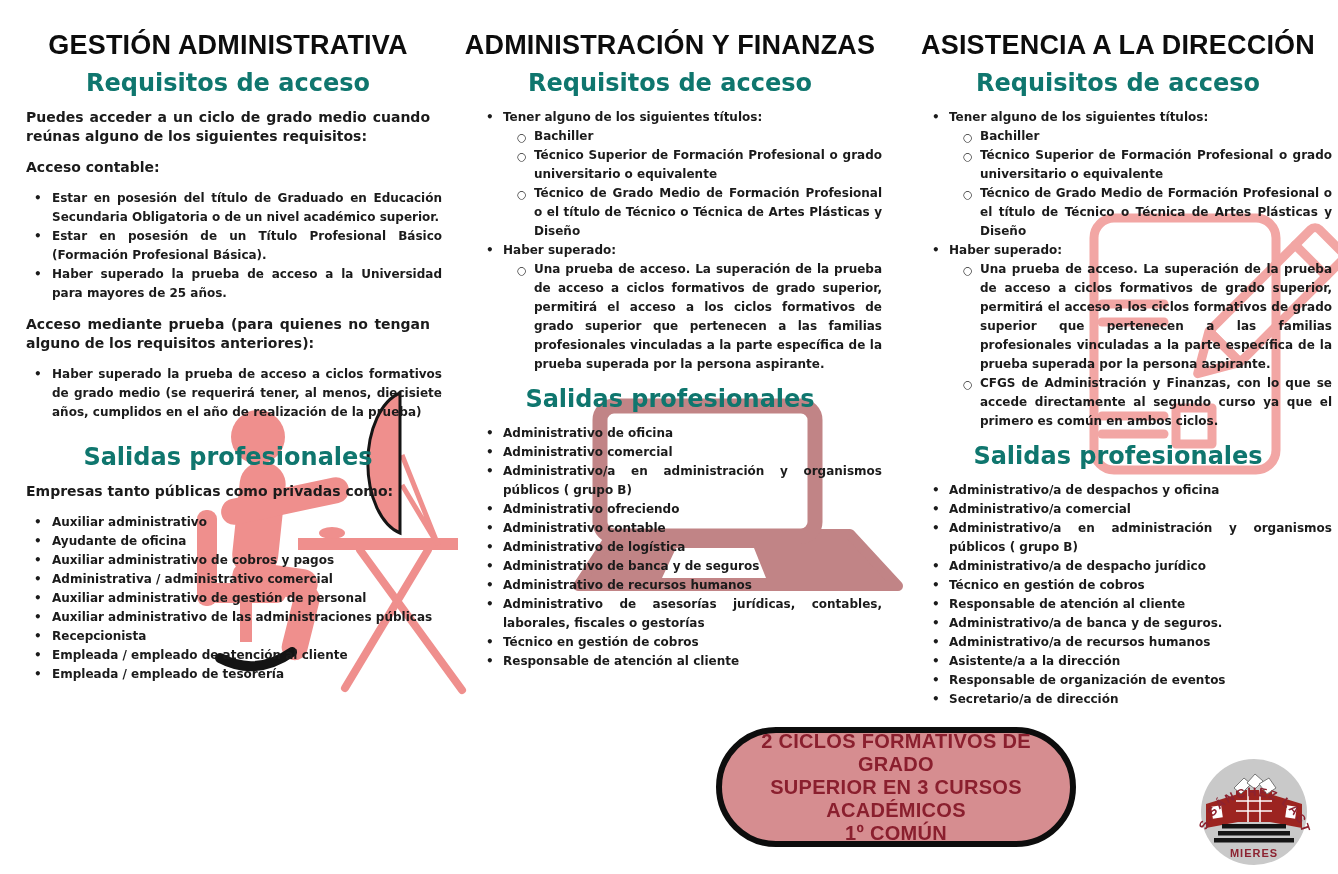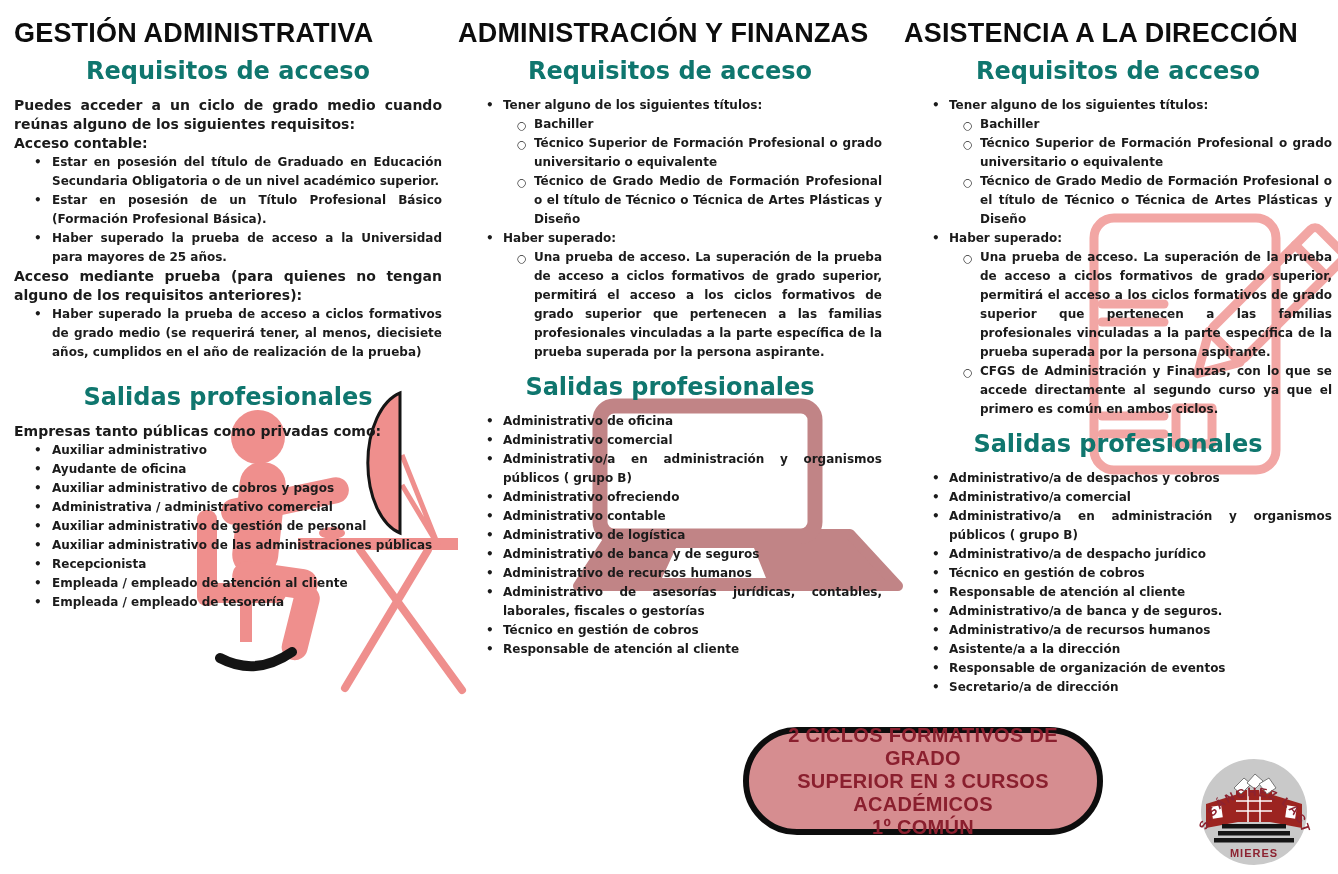--- a/index.html
+++ b/index.html
@@ -7,39 +7,39 @@
     width:1338px;height:874px;position:relative;overflow:hidden;
     background:#ffffff;font-family:"DejaVu Sans",sans-serif;color:#1b1b1b;
   }
   .art{position:absolute;z-index:0;}
   .col{position:absolute;top:10px;z-index:1;}
   .col1{left:14px;width:428px;}
   .col2{left:458px;width:424px;}
   .col3{left:904px;width:428px;}
   h1.col-title{
     font-family:"Liberation Sans",sans-serif;font-size:27px;line-height:30px;
-    font-weight:700;letter-spacing:.2px;color:#0d0d0d;margin:8px 0 10px;
+    font-weight:700;letter-spacing:.2px;color:#0d0d0d;text-align:center;margin:20px 0 10px;
   }
   h2.red-heading{
     font-size:24px;line-height:26px;font-weight:700;color:#0f766e;
     text-align:center;margin:0 0 12px;
   }
   h2.careers{margin-top:22px;margin-bottom:12px;}
   .col2 h2.careers,.col3 h2.careers{margin-top:12px;}
-  p{margin:0;font-size:14px;line-height:19px;font-weight:700;text-align:justify;}
+  p{margin:12px;font-size:14px;line-height:19px;font-weight:700;text-align:justify;}
   ul{margin:0;padding:0;list-style:none;}
   li{font-size:12px;line-height:19px;font-weight:700;text-align:justify;position:relative;}
   .b1>li{padding-left:38px;}
   .b1>li::before{content:"\2022";position:absolute;left:20px;top:0;}
   .col2 .b1>li,.col3 .b1>li{padding-left:45px;}
   .col2 .b1>li::before,.col3 .b1>li::before{left:28px;}
   .b2>li{padding-left:31px;}
   .b2>li::before{content:"\25CB";position:absolute;left:14px;top:1px;font-size:11px;}
   .badge{
-    position:absolute;left:743px;top:727px;width:360px;height:108px;z-index:2;
+    position:absolute;left:716px;top:727px;width:360px;height:120px;z-index:2;
     background:#d68d90;border:6px solid #0d0d0d;border-radius:62px;box-sizing:border-box;
     display:flex;flex-direction:column;justify-content:center;align-items:center;
     font-family:"Liberation Sans",sans-serif;font-weight:700;font-size:20px;
     line-height:23px;letter-spacing:.3px;color:#8a1f2e;text-align:center;
   }
   .logo{position:absolute;left:1176px;top:738px;z-index:2;}
 </style>
 </head>
 <body>
 
@@ -166,21 +166,21 @@
     <li>
       <span>Haber superado:</span>
       <ul class="b2">
         <li><span>Una prueba de acceso. La superación de la prueba de acceso a ciclos formativos de grado superior, permitirá el acceso a los ciclos formativos de grado superior que pertenecen a las familias profesionales vinculadas a la parte específica de la prueba superada por la persona aspirante.</span></li>
         <li><span>CFGS de Administración y Finanzas, con lo que se accede directamente al segundo curso ya que el primero es común en ambos ciclos.</span></li>
       </ul>
     </li>
   </ul>
   <h2 class="red-heading careers">Salidas profesionales</h2>
   <ul class="b1">
-    <li><span>Administrativo/a de despachos y cobros</span></li>
+    <li><span>Administrativo/a de despachos y oficina</span></li>
     <li><span>Administrativo/a comercial</span></li>
     <li><span>Administrativo/a en administración y organismos públicos ( grupo B)</span></li>
     <li><span>Administrativo/a de despacho jurídico</span></li>
     <li><span>Técnico en gestión de cobros</span></li>
     <li><span>Responsable de atención al cliente</span></li>
     <li><span>Administrativo/a de banca y de seguros.</span></li>
     <li><span>Administrativo/a de recursos humanos</span></li>
     <li><span>Asistente/a a la dirección</span></li>
     <li><span>Responsable de organización de eventos</span></li>
     <li><span>Secretario/a de dirección</span></li>

